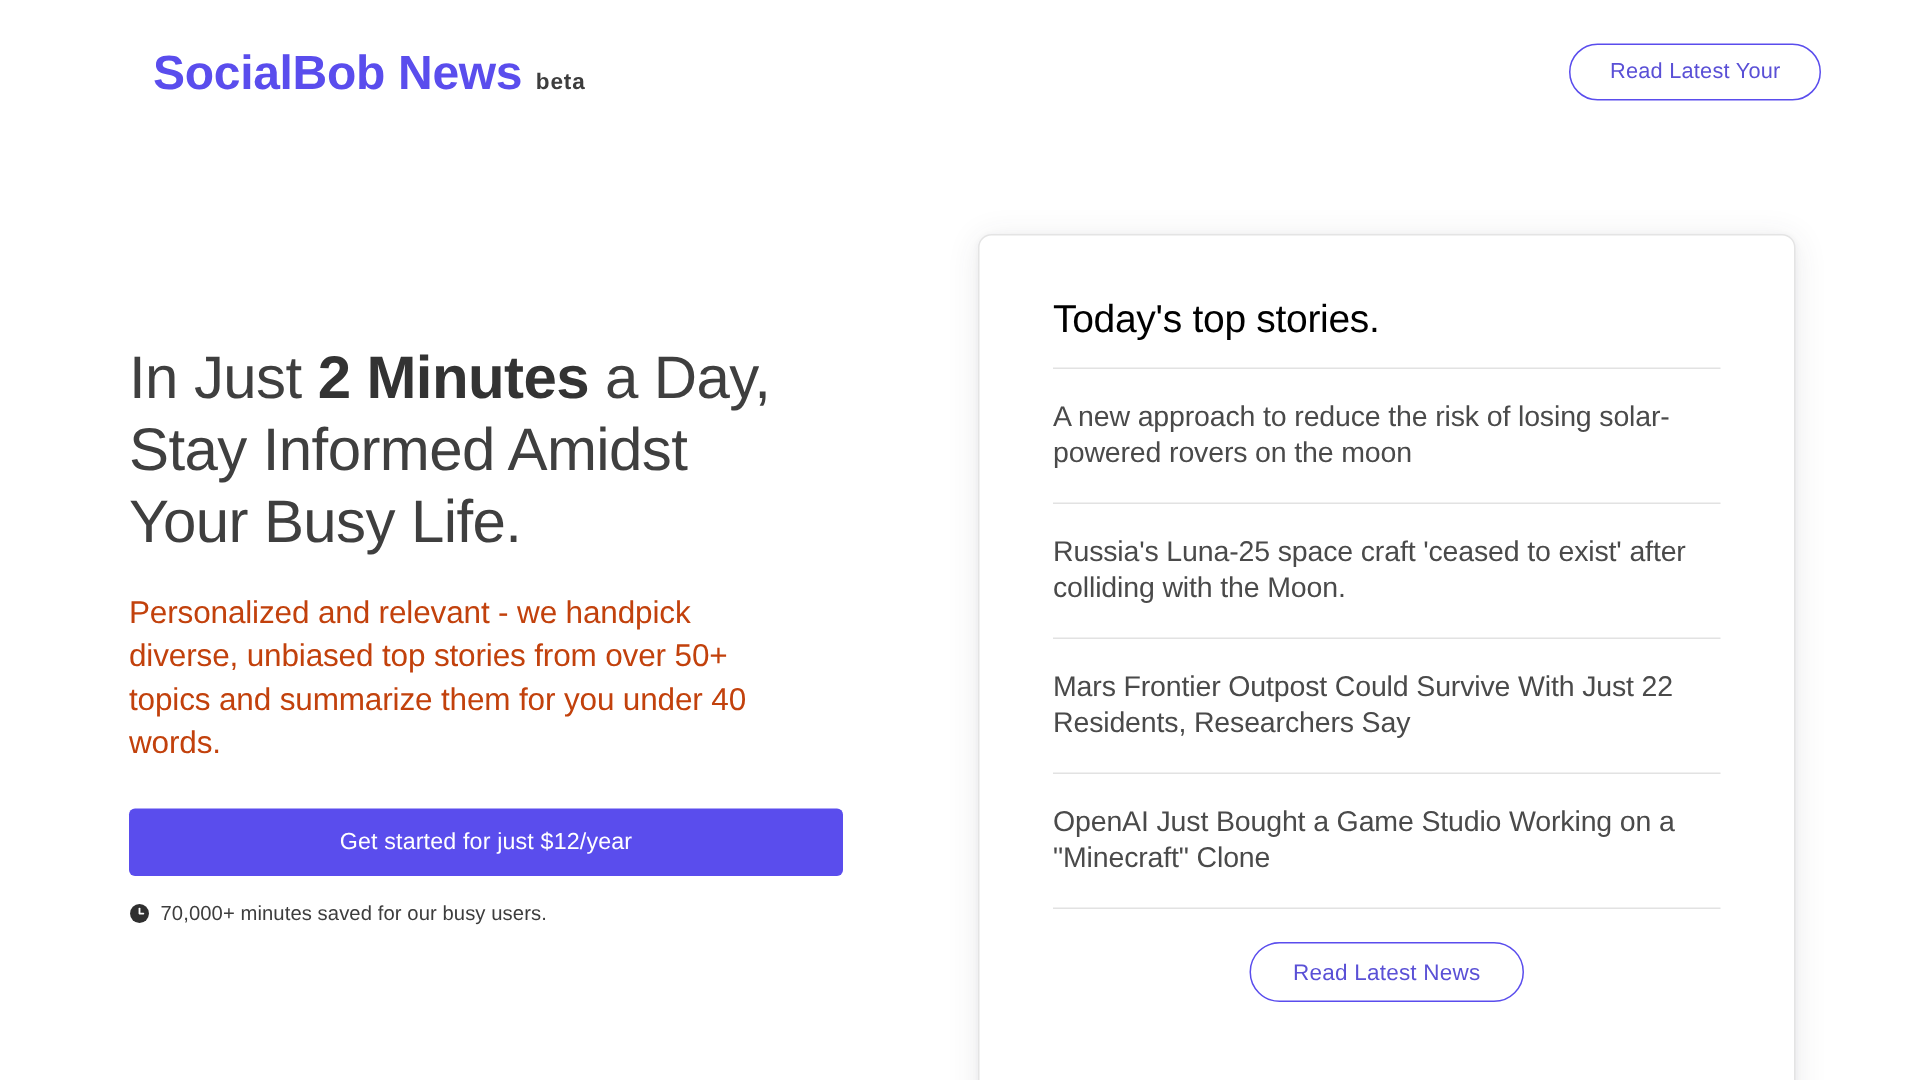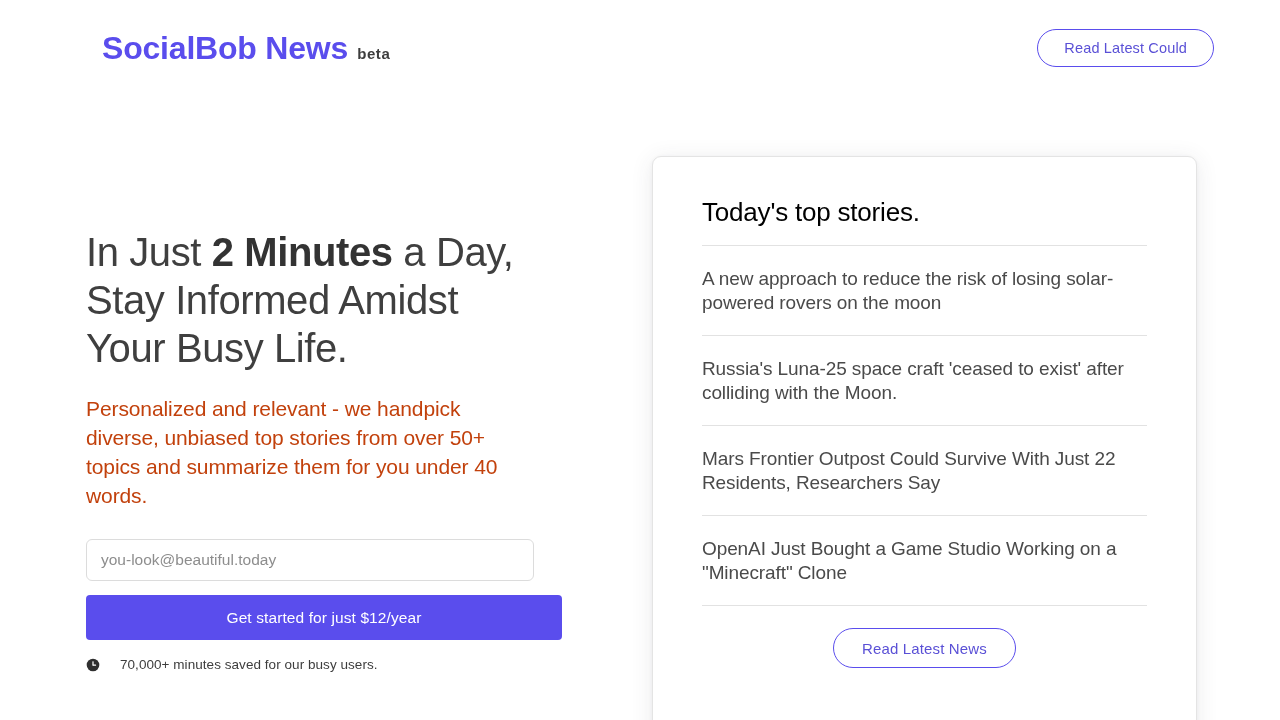--- a/index.html
+++ b/index.html
@@ -147,21 +147,21 @@
     font-family: "Liberation Sans", sans-serif;
     font-size: 15.5px;
     font-weight: 400;
     letter-spacing: 0.1px;
     cursor: pointer;
   }
 
   .stat-line {
     display: flex;
     align-items: center;
-    gap: 20px;
+    gap: 7px;
     margin-top: 17px;
     font-size: 13.5px;
     color: #3d3d3d;
     letter-spacing: 0.05px;
   }
 
   .clock-icon {
     display: inline-flex;
     width: 14px;
     height: 14px;
@@ -225,30 +225,29 @@
 </head>
 <body>
 
 <div class="page">
 
   <header class="site-header">
     <div class="brand">
       <span class="brand-name">SocialBob News</span>
       <span class="brand-beta">beta</span>
     </div>
-    <button class="pill-button">Read Latest Could</button>
+    <button class="pill-button">Read Latest Your</button>
   </header>
 
   <section class="hero">
     <h1 class="hero-title"><span>In Just </span><b>2 Minutes</b><span> a Day, Stay Informed Amidst Your Busy Life.</span></h1>
 
     <p class="hero-sub">Personalized and relevant - we handpick diverse, unbiased top stories from over 50+ topics and summarize them for you under 40 words.</p>
 
     <div class="signup">
-      <input class="email-input" type="text" placeholder="you-look@beautiful.today" style="">
       <button class="cta-button">Get started for just $12/year</button>
     </div>
 
     <div class="stat-line">
       <span class="clock-icon">
         <svg width="14" height="14" viewBox="0 0 16 16" aria-hidden="true">
           <circle cx="8" cy="8" r="7.2" fill="#2f2f2f"></circle>
           <rect x="7.3" y="3.6" width="1.4" height="5" rx="0.6" fill="#ffffff"></rect>
           <rect x="7.6" y="7.4" width="4" height="1.4" rx="0.6" fill="#ffffff"></rect>
         </svg>

